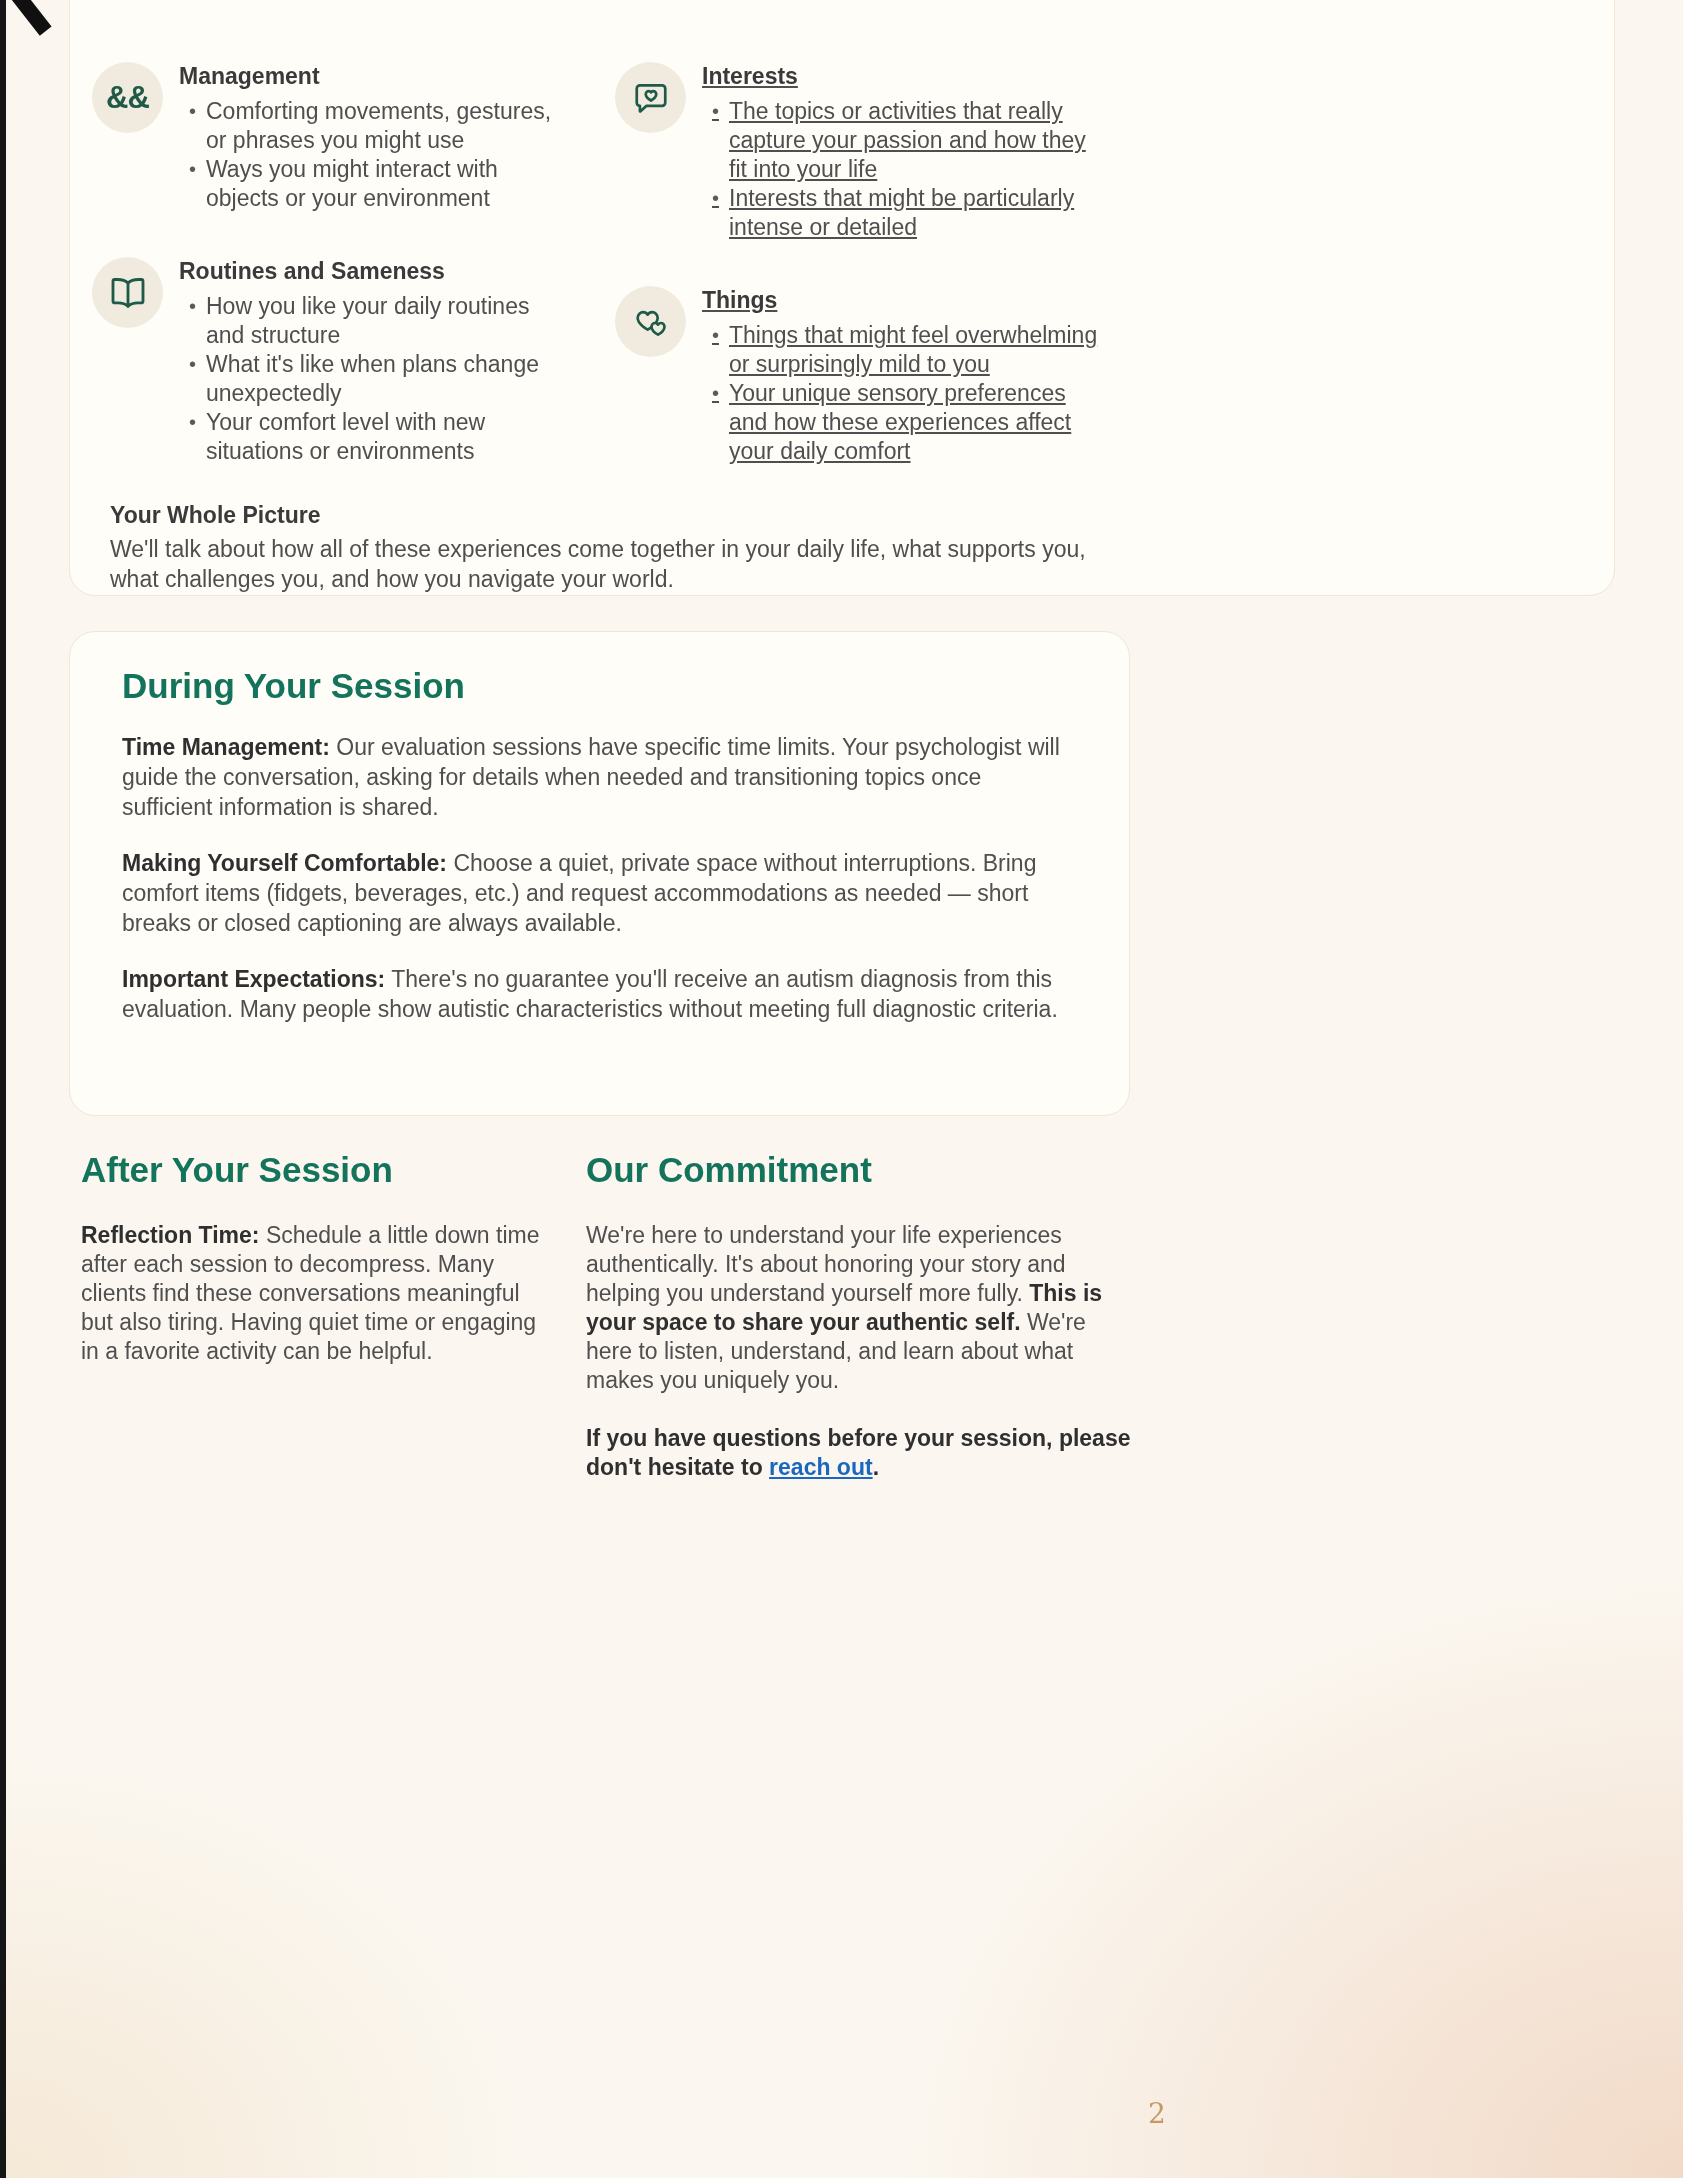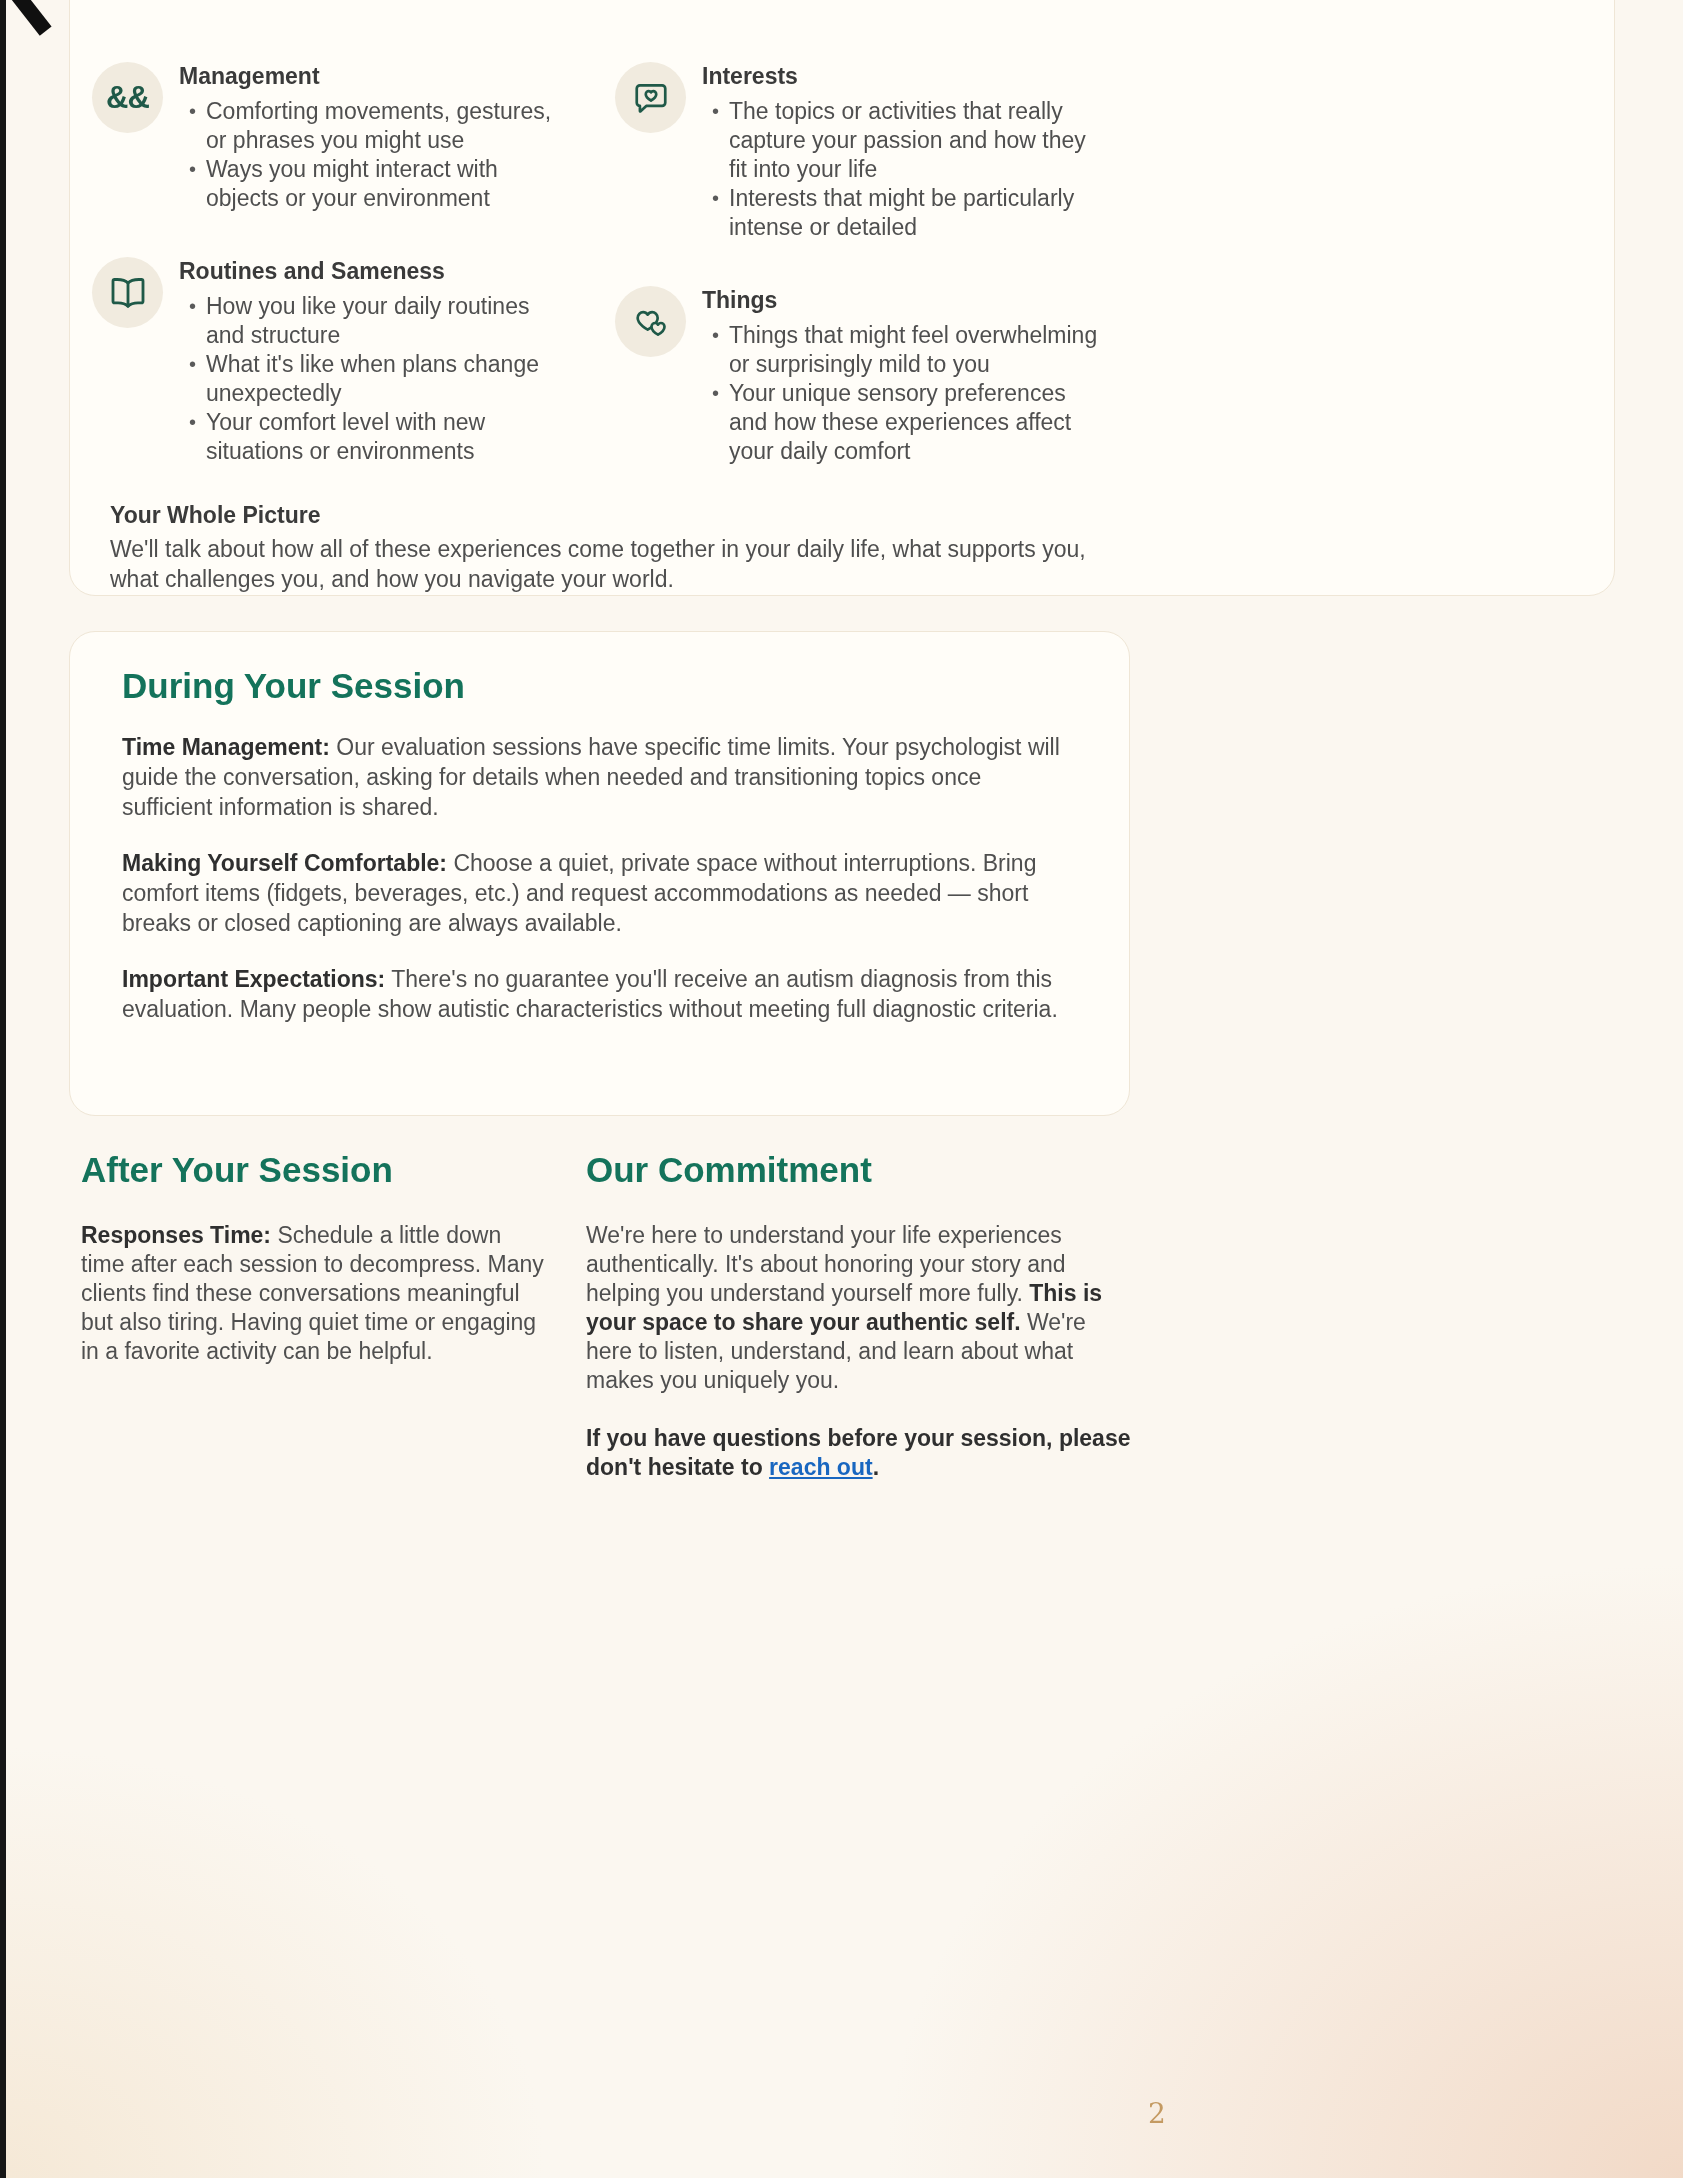--- a/index.html
+++ b/index.html
@@ -17,21 +17,21 @@
   .edge-strip { position:absolute; left:0; top:0; width:6px; height:2178px; background:#161616; }
   .corner-mark { position:absolute; left:24px; top:-10px; width:15px; height:46px; background:#101010; transform:rotate(-38deg); }
   .tick-mark { position:absolute; left:94px; top:0; width:5px; height:45px; background:#101010; }
 
   .card { position:absolute; background:#fffdf8; border:1px solid #efe6d6; border-radius:26px; }
   .card1 { left:69px; top:-30px; width:1546px; height:626px; padding:91px 30px 0 22px; }
 
   .cols { display:flex; gap:20px; }
   .col { display:flex; flex-direction:column; gap:44px; }
   .col-left { width:503px; flex:0 0 503px; }
-  .col-right { flex:1; }
+  .col-right { flex:1;text-decoration:underline; }
 
   .topic { display:flex; gap:16px; align-items:flex-start; }
   .icon-circle { width:71px; height:71px; border-radius:50%; background:#f1ebdf;
     display:flex; align-items:center; justify-content:center; flex:0 0 71px; }
   .amp { font-weight:700; font-size:31px; color:#1f5948; letter-spacing:-1px; }
   .topic-content { padding-top:1px; }
   .topic-title { font-size:23px; color:#3a3a3a; margin-bottom:7px; font-weight:700; }
   .bullets { max-width:406px; }
   .col-left .bullets { max-width:384px; }
   .bullet { display:flex; font-size:23px; line-height:29px; color:#4f4f4f; }
@@ -174,21 +174,21 @@
 
 <div class="card card2">
   <h2 class="section-title">During Your Session</h2>
   <p><b>Time Management:</b><span> Our evaluation sessions have specific time limits. Your psychologist will guide the conversation, asking for details when needed and transitioning topics once sufficient information is shared.</span></p>
   <p><b>Making Yourself Comfortable:</b><span> Choose a quiet, private space without interruptions. Bring comfort items (fidgets, beverages, etc.) and request accommodations as needed — short breaks or closed captioning are always available.</span></p>
   <p><b>Important Expectations:</b><span> There's no guarantee you'll receive an autism diagnosis from this evaluation. Many people show autistic characteristics without meeting full diagnostic criteria.</span></p>
 </div>
 
 <div class="bottom-col after-col">
   <h2 class="section-title">After Your Session</h2>
-  <p><b>Responses Time:</b><span> Schedule a little down time after each session to decompress. Many clients find these conversations meaningful but also tiring. Having quiet time or engaging in a favorite activity can be helpful.</span></p>
+  <p><b>Reflection Time:</b><span> Schedule a little down time after each session to decompress. Many clients find these conversations meaningful but also tiring. Having quiet time or engaging in a favorite activity can be helpful.</span></p>
 </div>
 
 <div class="bottom-col commit-col">
   <h2 class="section-title">Our Commitment</h2>
   <p><span>We're here to understand your life experiences authentically. It's about honoring your story and helping you understand yourself more fully. </span><b>This is your space to share your authentic self.</b><span> We're here to listen, understand, and learn about what makes you uniquely you.</span></p>
   <p class="p2"><b><span>If you have questions before your session, please don't hesitate to </span><a class="link" href="#">reach out</a><span>.</span></b></p>
 </div>
 
 <div class="pagenum">2</div>
 

